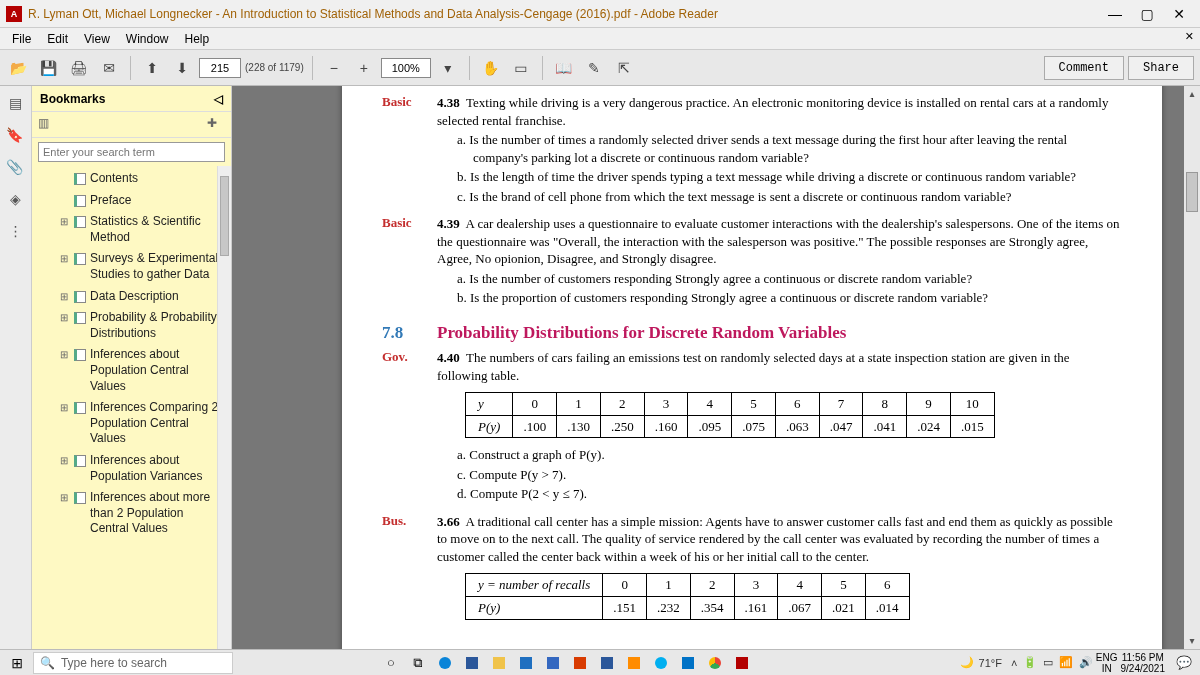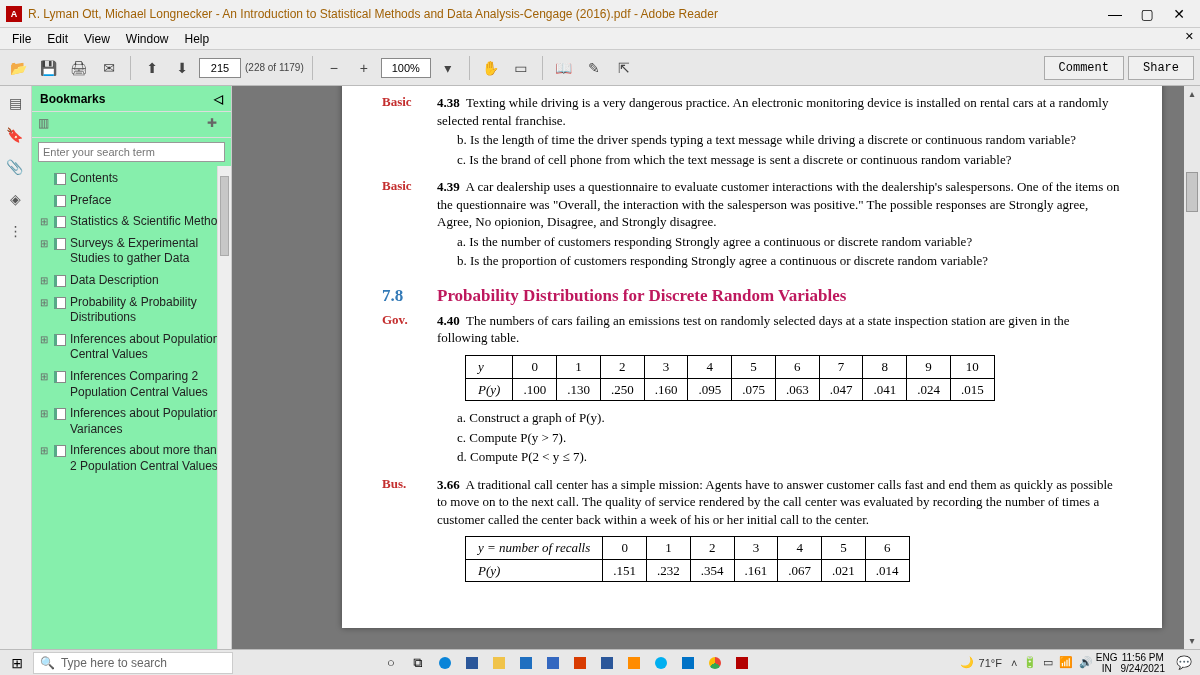--- a/index.html
+++ b/index.html
@@ -16,28 +16,28 @@
 .toolbar .tbtn { width: 26px; height: 26px; border: 1px solid transparent; display: flex; align-items: center; justify-content: center; font-size: 14px; cursor: default; color:#444; }
 .toolbar .sep { width: 1px; height: 24px; background: #bbb; margin: 0 4px; }
 .toolbar .pagebox { width: 42px; height: 20px; border: 1px solid #888; background: #fff; text-align: center; font-size: 11px; }
 .toolbar .pagecount { font-size: 10px; color: #444; }
 .toolbar .zoombox { width: 50px; height: 20px; border: 1px solid #888; background: #fff; text-align: center; font-size: 11px; }
 .toolbar .spacer { flex: 1; }
 .toolbar .rightbtn { padding: 4px 14px; border: 1px solid #aaa; background: #f0f0f0; font-size: 12px; cursor: default; font-family: Liberation Mono, monospace; }
 .main { display: flex; height: 563px; }
 .leftrail { width: 32px; background: #ececec; border-right: 1px solid #ccc; display: flex; flex-direction: column; align-items: center; padding-top: 6px; gap: 10px; }
 .leftrail .railbtn { width: 22px; height: 22px; display: flex; align-items: center; justify-content: center; font-size: 14px; color: #555; cursor: default; }
-.sidepanel { width: 200px; background: #86efac; border-right: 1px solid #ccc; display: flex; flex-direction: column; }
+.sidepanel { width: 200px; background: #fef9c3; border-right: 1px solid #ccc; display: flex; flex-direction: column; }
 .sidepanel .panelhead { height: 26px; display: flex; align-items: center; justify-content: space-between; padding: 0 8px; font-weight: bold; font-size: 12px; border-bottom: 1px solid #ddd; }
 .sidepanel .collapse { font-size: 12px; cursor: default; }
 .sidepanel .tools { height: 26px; display: flex; align-items: center; padding: 0 6px; gap: 6px; border-bottom: 1px solid #ddd; }
 .sidepanel .tools .tool { width: 18px; height: 18px; font-size: 12px; color:#666; }
 .sidepanel .search { padding: 4px 6px; }
 .sidepanel .search input { width: 100%; height: 20px; border: 1px solid #999; font-size: 11px; padding: 0 4px; }
-.sidepanel .tree { flex: 1; overflow-y: auto; padding: 2px 4px 2px 6px; font-size: 12px; position: relative; }
+.sidepanel .tree { flex: 1; overflow-y: auto; padding: 2px 4px 2px 6px; font-size: 12px; position: relative; margin-left: 20px; }
 .treeitem { display: flex; align-items: flex-start; padding: 3px 2px; cursor: default; }
 .treeitem .tw { width: 12px; color: #666; font-size: 10px; flex-shrink: 0; margin-top: 2px; }
 .treeitem .bm { width: 12px; height: 12px; margin: 2px 4px 0 2px; flex-shrink: 0; background: linear-gradient(#fff,#fff) padding-box; border:1px solid #888; border-left:3px solid #5a8; }
 .treeitem .lbl { line-height: 1.3; color: #222; }
 .tree-scroll { position: absolute; right: 0; top: 0; bottom: 0; width: 14px; background: #eee; border-left: 1px solid #ddd; }
 .tree-scroll .thumb { position: absolute; left: 2px; right: 2px; top: 10px; height: 80px; background: #c7c7c7; border: 1px solid #aaa; }
 .docarea { flex: 1; background: #777; position: relative; overflow: hidden; }
 .page { position: absolute; left: 110px; top: -10px; width: 820px; background: #fff; padding: 18px 40px 30px 40px; font-family: "Times New Roman", serif; color: #000; box-shadow: 0 0 6px rgba(0,0,0,.4); }
 .page .lvl { color: #c42f2f; font-weight: bold; font-size: 13px; display: inline-block; width: 55px; vertical-align: top; }
 .page .qnum { font-weight: bold; }
@@ -196,20 +196,21 @@
   </div>
 
   <div class="docarea">
     <div class="page">
 
       <div class="block">
         <span class="lvl">Basic</span>
         <div class="content">
           <span class="qnum">4.38</span>&nbsp;
           <span>Texting while driving is a very dangerous practice. An electronic monitoring device is installed on rental cars at a randomly selected rental franchise.</span>
+          <div class="sub">a.  Is the number of times a randomly selected driver sends a text message during the first hour after leaving the rental company's parking lot a discrete or continuous random variable?</div>
           <div class="sub">b.  Is the length of time the driver spends typing a text message while driving a discrete or continuous random variable?</div>
           <div class="sub">c.  Is the brand of cell phone from which the text message is sent a discrete or continuous random variable?</div>
         </div>
       </div>
 
       <div class="block">
         <span class="lvl">Basic</span>
         <div class="content">
           <span class="qnum">4.39</span>&nbsp;
           <span>A car dealership uses a questionnaire to evaluate customer interactions with the dealership's salespersons. One of the items on the questionnaire was "Overall, the interaction with the salesperson was positive." The possible responses are Strongly agree, Agree, No opionion, Disagree, and Strongly disagree.</span>

